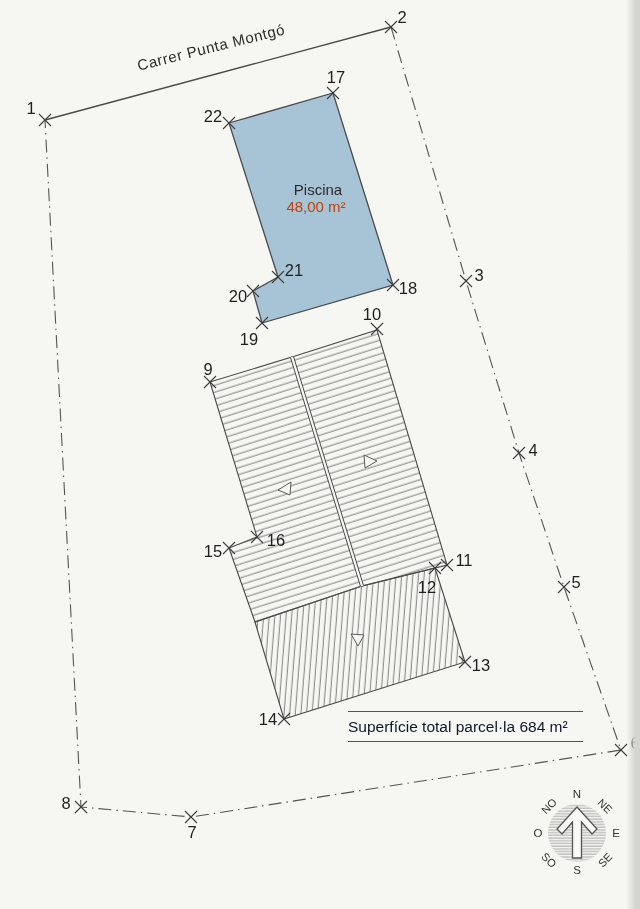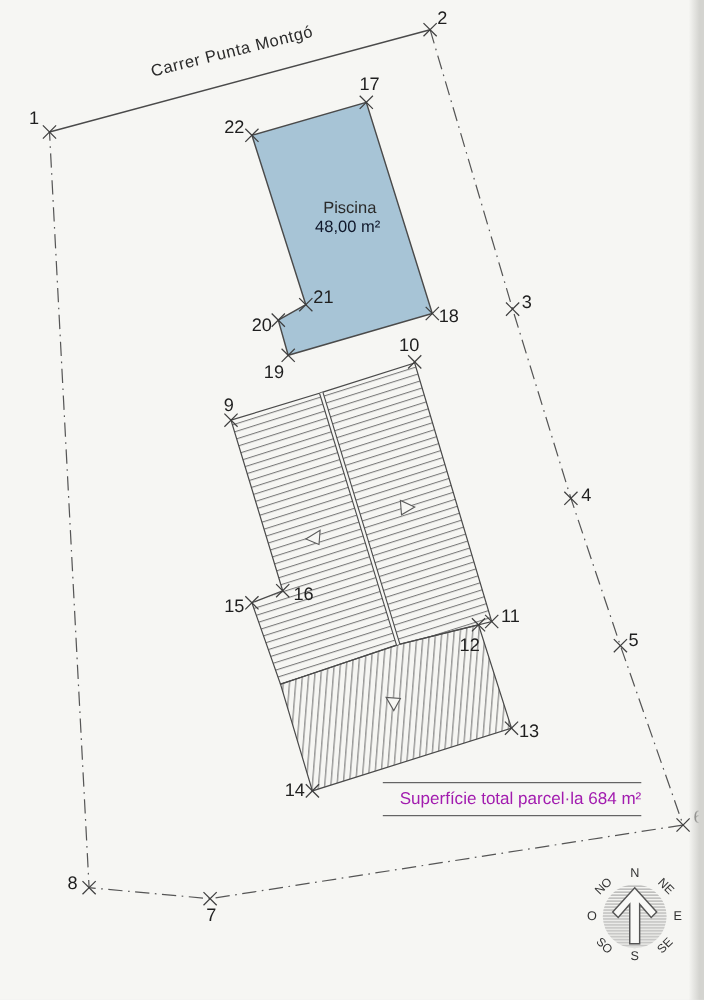--- a/index.html
+++ b/index.html
@@ -12,25 +12,25 @@
     position:absolute;top:0;right:0;width:14px;height:909px;
     background:linear-gradient(to right, rgba(214,214,210,0), #d4d4d0 70%);
   }
   svg{position:absolute;left:0;top:0;}
   .overlay{position:absolute;color:#222;white-space:nowrap;}
   .street-name{
     left:211px;top:47px;font-size:15px;letter-spacing:.6px;color:#2a2a2a;
     transform:translate(-50%,-50%) rotate(-14deg);
   }
   .pool-name{left:318px;top:189px;font-size:15px;transform:translate(-50%,-50%);color:#2a2a2a;text-align:right;}
-  .pool-area{left:316px;top:206px;font-size:15px;transform:translate(-50%,-50%);color:#0f172a;}
+  .pool-area{left:316px;top:206px;font-size:15px;transform:translate(-50%,-50%);color:#c2410c;}
   .parcel-box{
     left:348px;top:711px;width:235px;height:29px;
     border-top:1.2px solid #555;border-bottom:1.2px solid #555;
-    font-size:15.5px;color:#a21caf;text-align:right;line-height:29px;
+    font-size:15.5px;color:#0f172a;text-align:left;line-height:29px;
   }
 </style>
 </head>
 <body>
 
 <div class="canvas">
 
   <svg id="plan-svg" width="640" height="909" viewBox="0 0 640 909">
     <defs>
       <pattern id="hatchSlope" width="12" height="6.6" patternUnits="userSpaceOnUse" patternTransform="rotate(-17.5)">

